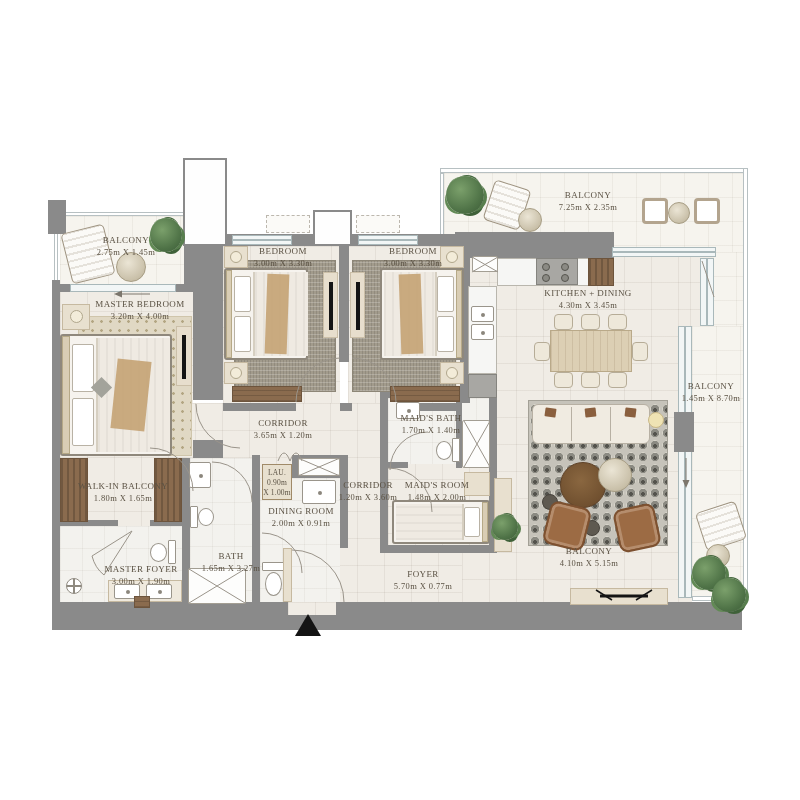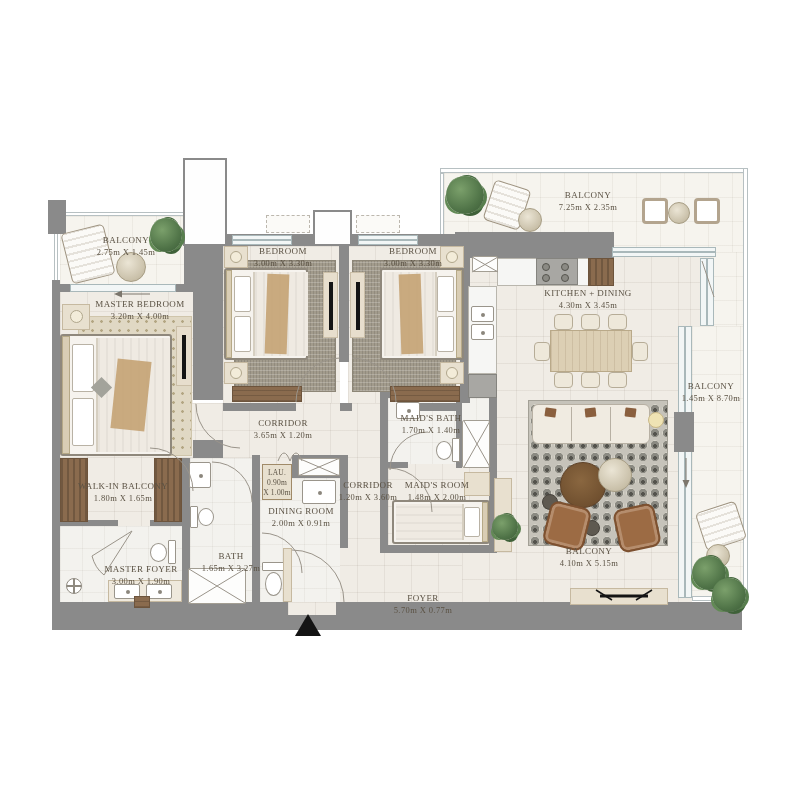--- a/index.html
+++ b/index.html
@@ -406,21 +406,21 @@
     <div class="dm">1.80m X 1.65m</div>
   </div>
   <div class="lbl" style="left:141px;top:575px">
     <div class="nm">MASTER FOYER</div>
     <div class="dm">3.00m X 1.90m</div>
   </div>
   <div class="lbl" style="left:231px;top:562px">
     <div class="nm">BATH</div>
     <div class="dm">1.65m X 3.27m</div>
   </div>
-  <div class="lbl" style="left:423px;top:604px">
+  <div class="lbl" style="left:423px;top:580px">
     <div class="nm">FOYER</div>
     <div class="dm">5.70m X 0.77m</div>
   </div>
   <div class="lbl" style="left:589px;top:557px">
     <div class="nm">BALCONY</div>
     <div class="dm">4.10m X 5.15m</div>
   </div>
 
 </div>
 

